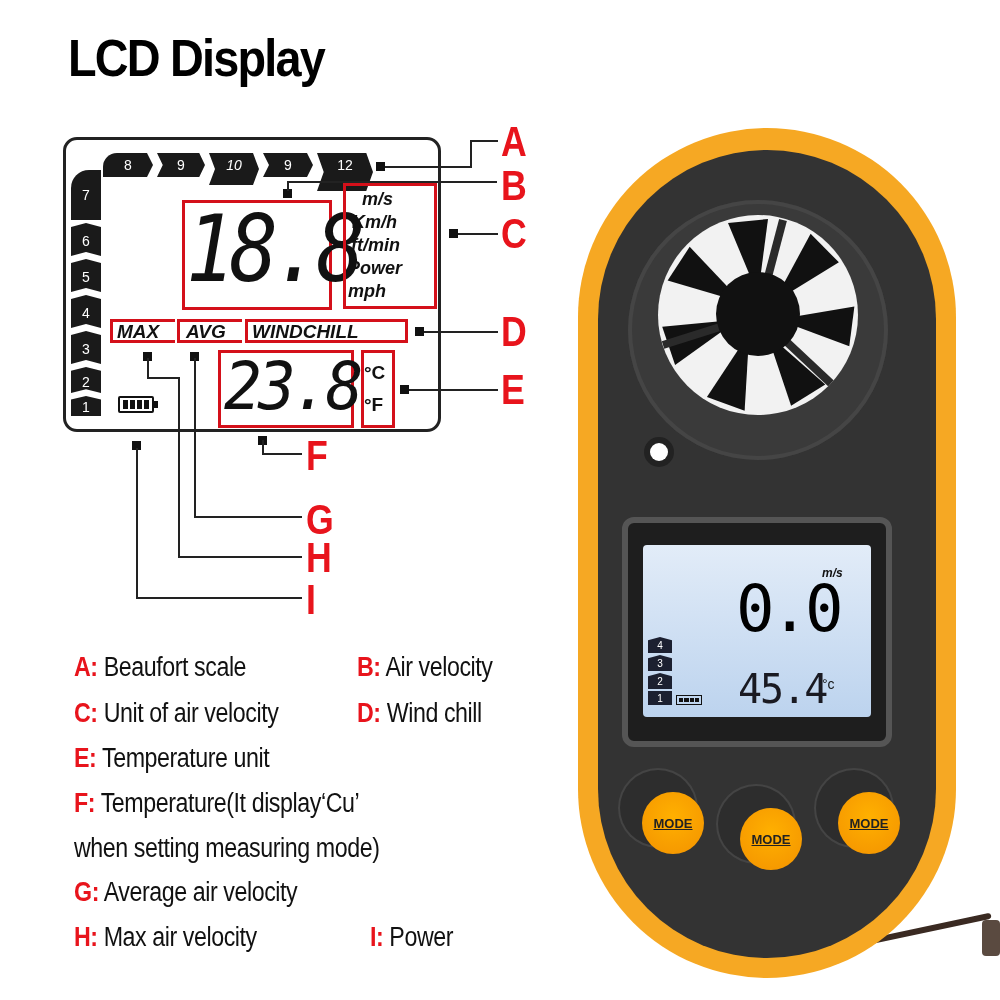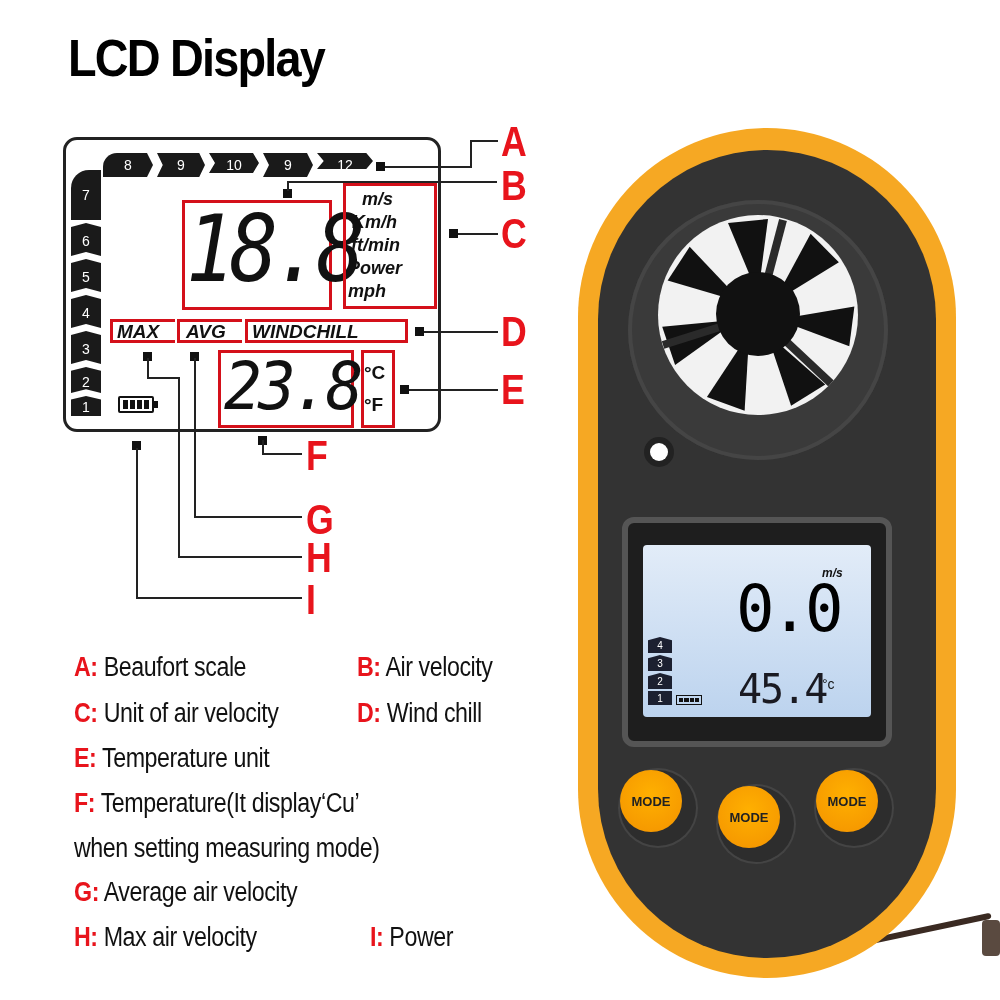--- a/index.html
+++ b/index.html
@@ -18,35 +18,35 @@
   .bf{background:#1a1a1a;color:#fff;font-size:14px;text-align:center;}
   
   .dev-outer{left:578px;top:128px;width:378px;height:850px;background:#f6a823;border-radius:190px 190px 190px 190px;}
   .dev-inner{left:598px;top:150px;width:338px;height:808px;background:#333;border-radius:170px;}
   .fan-ring{left:628px;top:200px;width:260px;height:260px;border-radius:50%;background:#3a3a3a;box-shadow:inset 0 0 0 4px #454545;}
   .fan{left:658px;top:215px;width:200px;height:200px;border-radius:50%;background:#f2f2f2;overflow:hidden;}
   .hub{left:716px;top:272px;width:84px;height:84px;border-radius:50%;background:#111;}
   .screen-bezel{left:622px;top:517px;width:270px;height:230px;background:#1e1e1e;border-radius:12px;border:6px solid #555;box-sizing:border-box;}
   .screen{left:643px;top:545px;width:228px;height:172px;background:linear-gradient(#e2ecf8,#bcd3ee);border-radius:4px;}
   .btn-ring{width:76px;height:76px;border-radius:50%;background:#2d2d2d;box-shadow:0 0 0 2px #444;}
-  .btn{width:62px;height:62px;border-radius:50%;background:radial-gradient(circle at 50% 40%,#ffb000,#f39200);margin:0;display:flex;align-items:center;justify-content:center;font-weight:bold;font-size:13px;color:#222;}
+  .btn{width:62px;height:62px;border-radius:50%;background:radial-gradient(circle at 50% 40%,#ffb000,#f39200);margin:22px;display:flex;align-items:center;justify-content:center;font-weight:bold;font-size:13px;color:#222;text-decoration:underline;}
 </style>
 </head>
 <body>
 
 <div class="abs title">LCD Display</div>
 
 <div class="abs lcd-frame"></div>
 
 <div class="abs" style="left:103px;top:153px;display:flex;gap:4px;">
   <div class="bf" style="width:50px;height:24px;line-height:24px;border-radius:14px 0 0 0;clip-path:polygon(0 0,88% 0,100% 50%,88% 100%,0 100%);">8</div>
   <div class="bf" style="width:48px;height:24px;line-height:24px;clip-path:polygon(0 0,88% 0,100% 50%,88% 100%,0 100%,12% 50%);">9</div>
-  <div class="bf" style="width:50px;height:20px;line-height:24px;clip-path:polygon(0 0,88% 0,100% 50%,88% 100%,0 100%,12% 50%);">10</div>
+  <div class="bf" style="width:50px;height:32px;line-height:24px;clip-path:polygon(0 0,88% 0,100% 50%,88% 100%,0 100%,12% 50%);font-style:italic;">10</div>
   <div class="bf" style="width:50px;height:24px;line-height:24px;clip-path:polygon(0 0,88% 0,100% 50%,88% 100%,0 100%,12% 50%);">9</div>
-  <div class="bf" style="width:56px;height:16px;line-height:24px;clip-path:polygon(0 0,88% 0,100% 50%,88% 100%,0 100%,12% 50%);">12</div>
+  <div class="bf" style="width:56px;height:38px;line-height:24px;clip-path:polygon(0 0,88% 0,100% 50%,88% 100%,0 100%,12% 50%);">12</div>
 </div>
 
 <div class="abs" style="left:71px;top:170px;display:flex;flex-direction:column;gap:3px;">
   <div class="bf" style="width:30px;height:50px;line-height:50px;border-radius:18px 0 0 0;">7</div>
   <div class="bf" style="width:30px;height:33px;line-height:36px;clip-path:polygon(0 12%,50% 0,100% 12%,100% 100%,50% 88%,0 100%);">6</div>
   <div class="bf" style="width:30px;height:33px;line-height:36px;clip-path:polygon(0 12%,50% 0,100% 12%,100% 100%,50% 88%,0 100%);">5</div>
   <div class="bf" style="width:30px;height:33px;line-height:36px;clip-path:polygon(0 12%,50% 0,100% 12%,100% 100%,50% 88%,0 100%);">4</div>
   <div class="bf" style="width:30px;height:33px;line-height:36px;clip-path:polygon(0 12%,50% 0,100% 12%,100% 100%,50% 88%,0 100%);">3</div>
   <div class="bf" style="width:30px;height:26px;line-height:30px;clip-path:polygon(0 14%,50% 0,100% 14%,100% 100%,50% 86%,0 100%);">2</div>
   <div class="bf" style="width:30px;height:20px;line-height:22px;clip-path:polygon(0 18%,50% 0,100% 18%,100% 100%,0 100%);">1</div>

